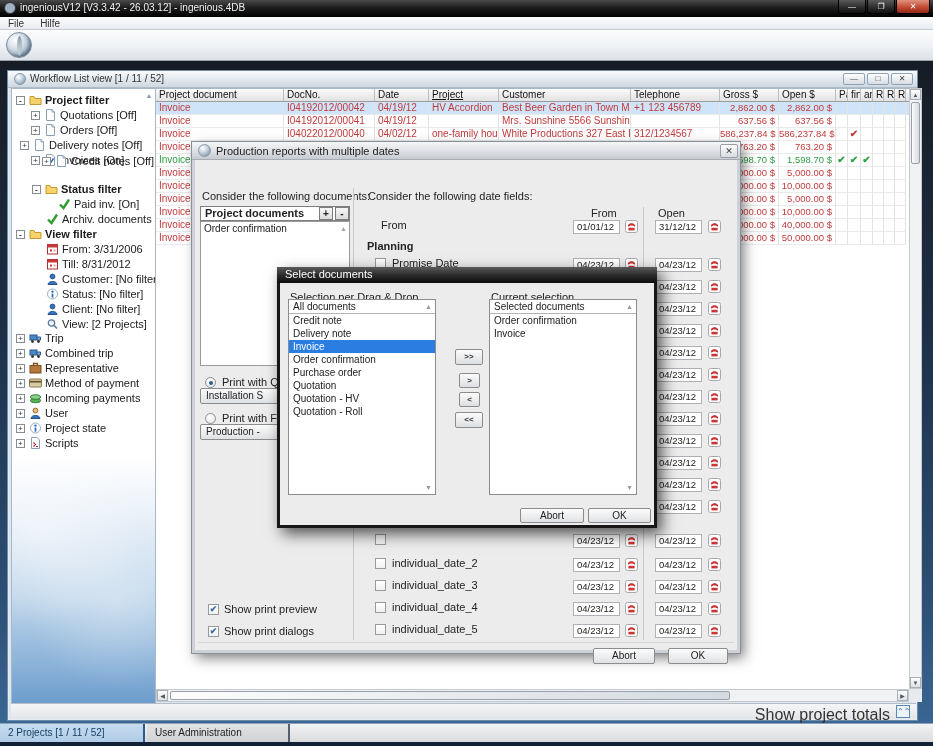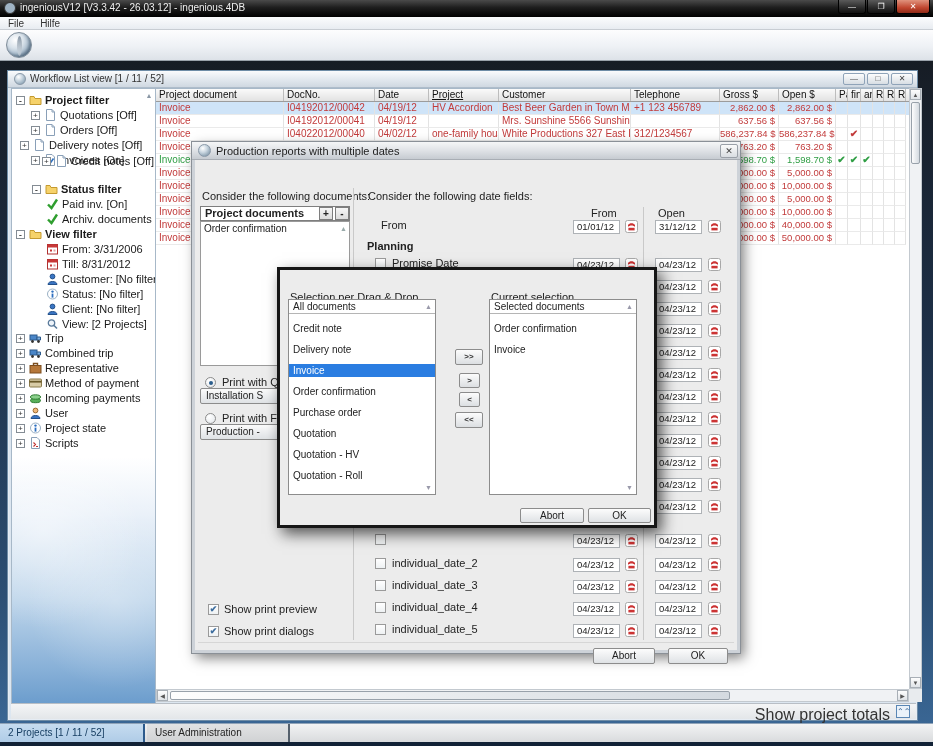--- a/index.html
+++ b/index.html
@@ -86,21 +86,21 @@
   .dfield { position:absolute; width:47px; height:14px; background:#fff; border:1px solid #aeb2b6; font-size:9.5px; line-height:12px; padding-left:3px; }
   .calbtn { position:absolute; width:13px; height:13px; }
   .dlgbtn { position:absolute; height:16px; border:1px solid #8c8c8c; border-radius:2px; background:linear-gradient(180deg,#fcfcfc,#dfe2e5); font-size:10px; text-align:center; line-height:14px; color:#222; }
   .footline { position:absolute; left:6px; right:6px; top:482px; border-top:1px solid #d6d6d6; }
 
   .dlg2 { position:absolute; left:277px; top:267px; width:380px; height:261px; background:#ececec; border:3px solid #161616; box-shadow:5px 6px 14px rgba(0,0,0,.65); z-index:20; }
   .dlg2-title { position:absolute; left:-3px; top:-3px; width:380px; height:16px; background:linear-gradient(180deg,#5a5a5a 0%,#2c2c2c 50%,#0c0c0c 100%); color:#fff; font-size:11px; line-height:15px; padding-left:8px; }
   .slist { position:absolute; width:148px; height:196px; top:29px; background:#fff; border:1px solid #8c8c8c; font-size:10px; }
   .slist .shead { height:14px; border-bottom:1px solid #b5b5b5; padding:1px 0 0 4px; color:#222; position:relative; }
   .slist .shead .up { position:absolute; right:3px; top:3px; font-size:7px; color:#99a; }
-  .slist .sitem { padding:1px 0 0 4px; height:13px;margin-top:8px; }
+  .slist .sitem { padding:1px 0 0 4px; height:13px; }
   .slist .sitem.sel { background:#2a7de1; color:#fff; }
   .slist .dn { position:absolute; right:3px; bottom:3px; font-size:7px; color:#99a; }
   .movebtn { position:absolute; border:1px solid #8c8c8c; border-radius:2px; background:linear-gradient(180deg,#fcfcfc,#dcdfe2); font-size:8px; text-align:center; color:#333; font-weight:bold; }
 
   
   .statusbar { position:absolute; left:0; top:723px; width:933px; height:19px; background:linear-gradient(180deg,#f2f3f4,#d9dbdd); border-top:1px solid #8fa3b8; }
   .seg { position:absolute; top:0; height:19px; font-size:10px; line-height:18px; padding-left:8px; color:#222; }
   .seg1 { left:0; width:145px; background:linear-gradient(180deg,#c6dcf0,#aecbe6); color:#123a5e; border-right:2px solid #2c5a8c; }
   .seg2 { left:147px; width:143px; background:linear-gradient(180deg,#e2e3e4,#cfd1d3); border-right:2px solid #55606c; }
   .bottomstrip { position:absolute; left:0; top:742px; width:933px; height:4px; background:#122236; }
@@ -160,21 +160,21 @@
               <path d="M2.5 0.5 H8 L10.5 3 V11.5 H2.5 Z" fill="#fff" stroke="#8aa0b8"></path>
               <path d="M4 7 L6 9.5 L9.5 4.5" stroke="#2d6fc0" stroke-width="1.6" fill="none"></path>
             </svg></span><span>Invoices [On]</span></div>
         <div class="tree-row" style="top: 65px; padding-left: 30px;"><span class="exp">+</span><span class="ticon"><svg width="13" height="12">
               <path d="M2.5 0.5 H8 L10.5 3 V11.5 H2.5 Z" fill="#fff" stroke="#8aa0b8"></path>
               <path d="M8 0.5 V3 H10.5" fill="none" stroke="#8aa0b8"></path>
             </svg></span><span>Credit notes [Off]</span></div>
         <div class="tree-row b" style="top: 93.4px; padding-left: 20px;"><span class="exp">-</span><span class="ticon"><svg width="13" height="12">
               <path d="M1 3.5 L1 10.5 L12 10.5 L12 4.5 L6 4.5 L5 2.5 L1 2.5 Z" fill="#f6d26a" stroke="#c49a30"></path>
             </svg></span><span>Status filter</span></div>
-        <div class="tree-row" style="top: 108.3px; padding-left: 19px;"><span style="display:inline-block;width:15px;"></span><span class="ticon"><svg width="13" height="12">
+        <div class="tree-row" style="top: 108.3px; padding-left: 31px;"><span style="display:inline-block;width:15px;"></span><span class="ticon"><svg width="13" height="12">
               <path d="M2 6.5 L5.5 10 L11 1.5" stroke="#2f9e2f" stroke-width="2.4" fill="none"></path>
             </svg></span><span>Paid inv. [On]</span></div>
         <div class="tree-row" style="top: 123.2px; padding-left: 19px;"><span style="display:inline-block;width:15px;"></span><span class="ticon"><svg width="13" height="12">
               <path d="M2 6.5 L5.5 10 L11 1.5" stroke="#2f9e2f" stroke-width="2.4" fill="none"></path>
             </svg></span><span>Archiv. documents [On]</span></div>
         <div class="tree-row b" style="top: 138.1px; padding-left: 4px;"><span class="exp">-</span><span class="ticon"><svg width="13" height="12">
               <path d="M1 3.5 L1 10.5 L12 10.5 L12 4.5 L6 4.5 L5 2.5 L1 2.5 Z" fill="#f6d26a" stroke="#c49a30"></path>
             </svg></span><span>View filter</span></div>
         <div class="tree-row" style="top: 153px; padding-left: 19px;"><span style="display:inline-block;width:15px;"></span><span class="ticon"><svg width="13" height="12">
               <rect x="1.5" y="1.5" width="10" height="9.5" fill="#fff" stroke="#b03030"></rect>
@@ -752,20 +752,21 @@
             </svg></div>
         </div>
 
       <div class="footline"></div>
       <div class="dlgbtn" style="left:401px;top:488px;width:62px;">Abort</div>
       <div class="dlgbtn" style="left:476px;top:488px;width:60px;">OK</div>
     </div>
   </div>
 
   <div class="dlg2">
+    <div class="dlg2-title">Select documents</div>
     <div class="lab" style="left:10px;top:21px;">Selection per Drag &amp; Drop</div>
     <div class="lab" style="left:211px;top:21px;">Current selection</div>
     <div class="slist" style="left:8px;" id="leftlist">
         <div class="shead">All documents<span class="up">▲</span></div>
         <div class="sitem">Credit note</div>
         <div class="sitem">Delivery note</div>
         <div class="sitem sel">Invoice</div>
         <div class="sitem">Order confirmation</div>
         <div class="sitem">Purchase order</div>
         <div class="sitem">Quotation</div>

